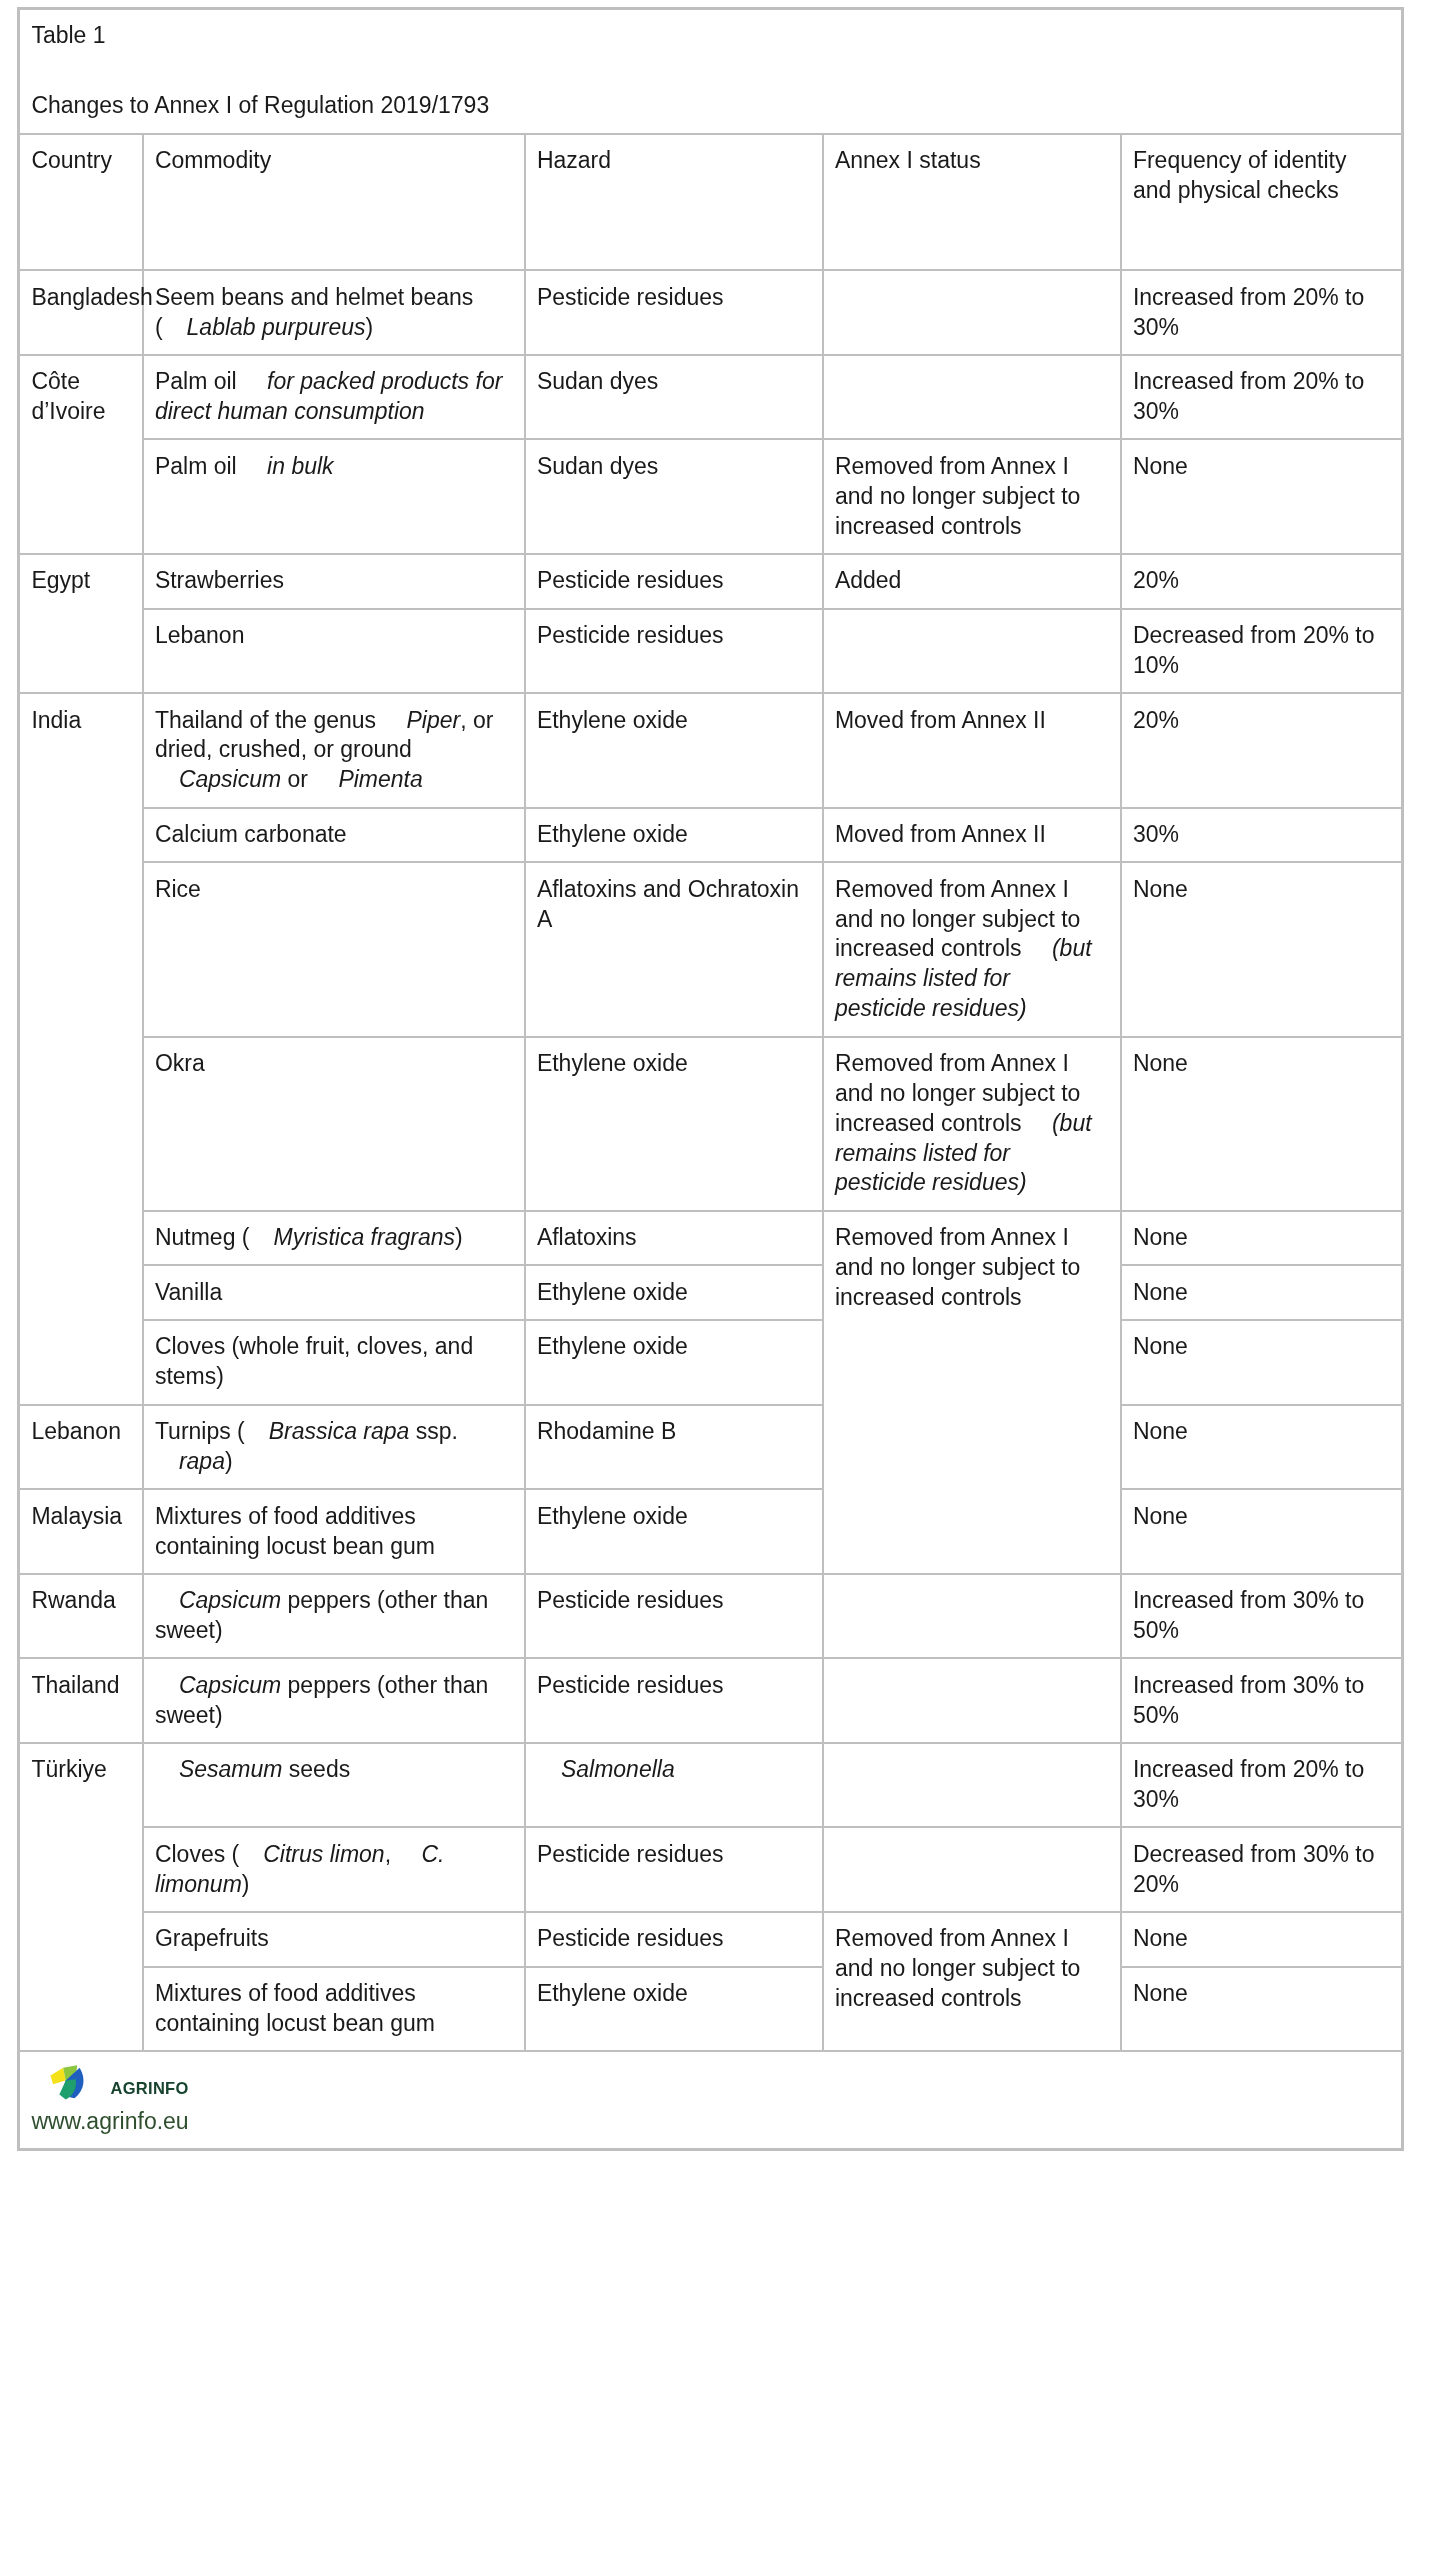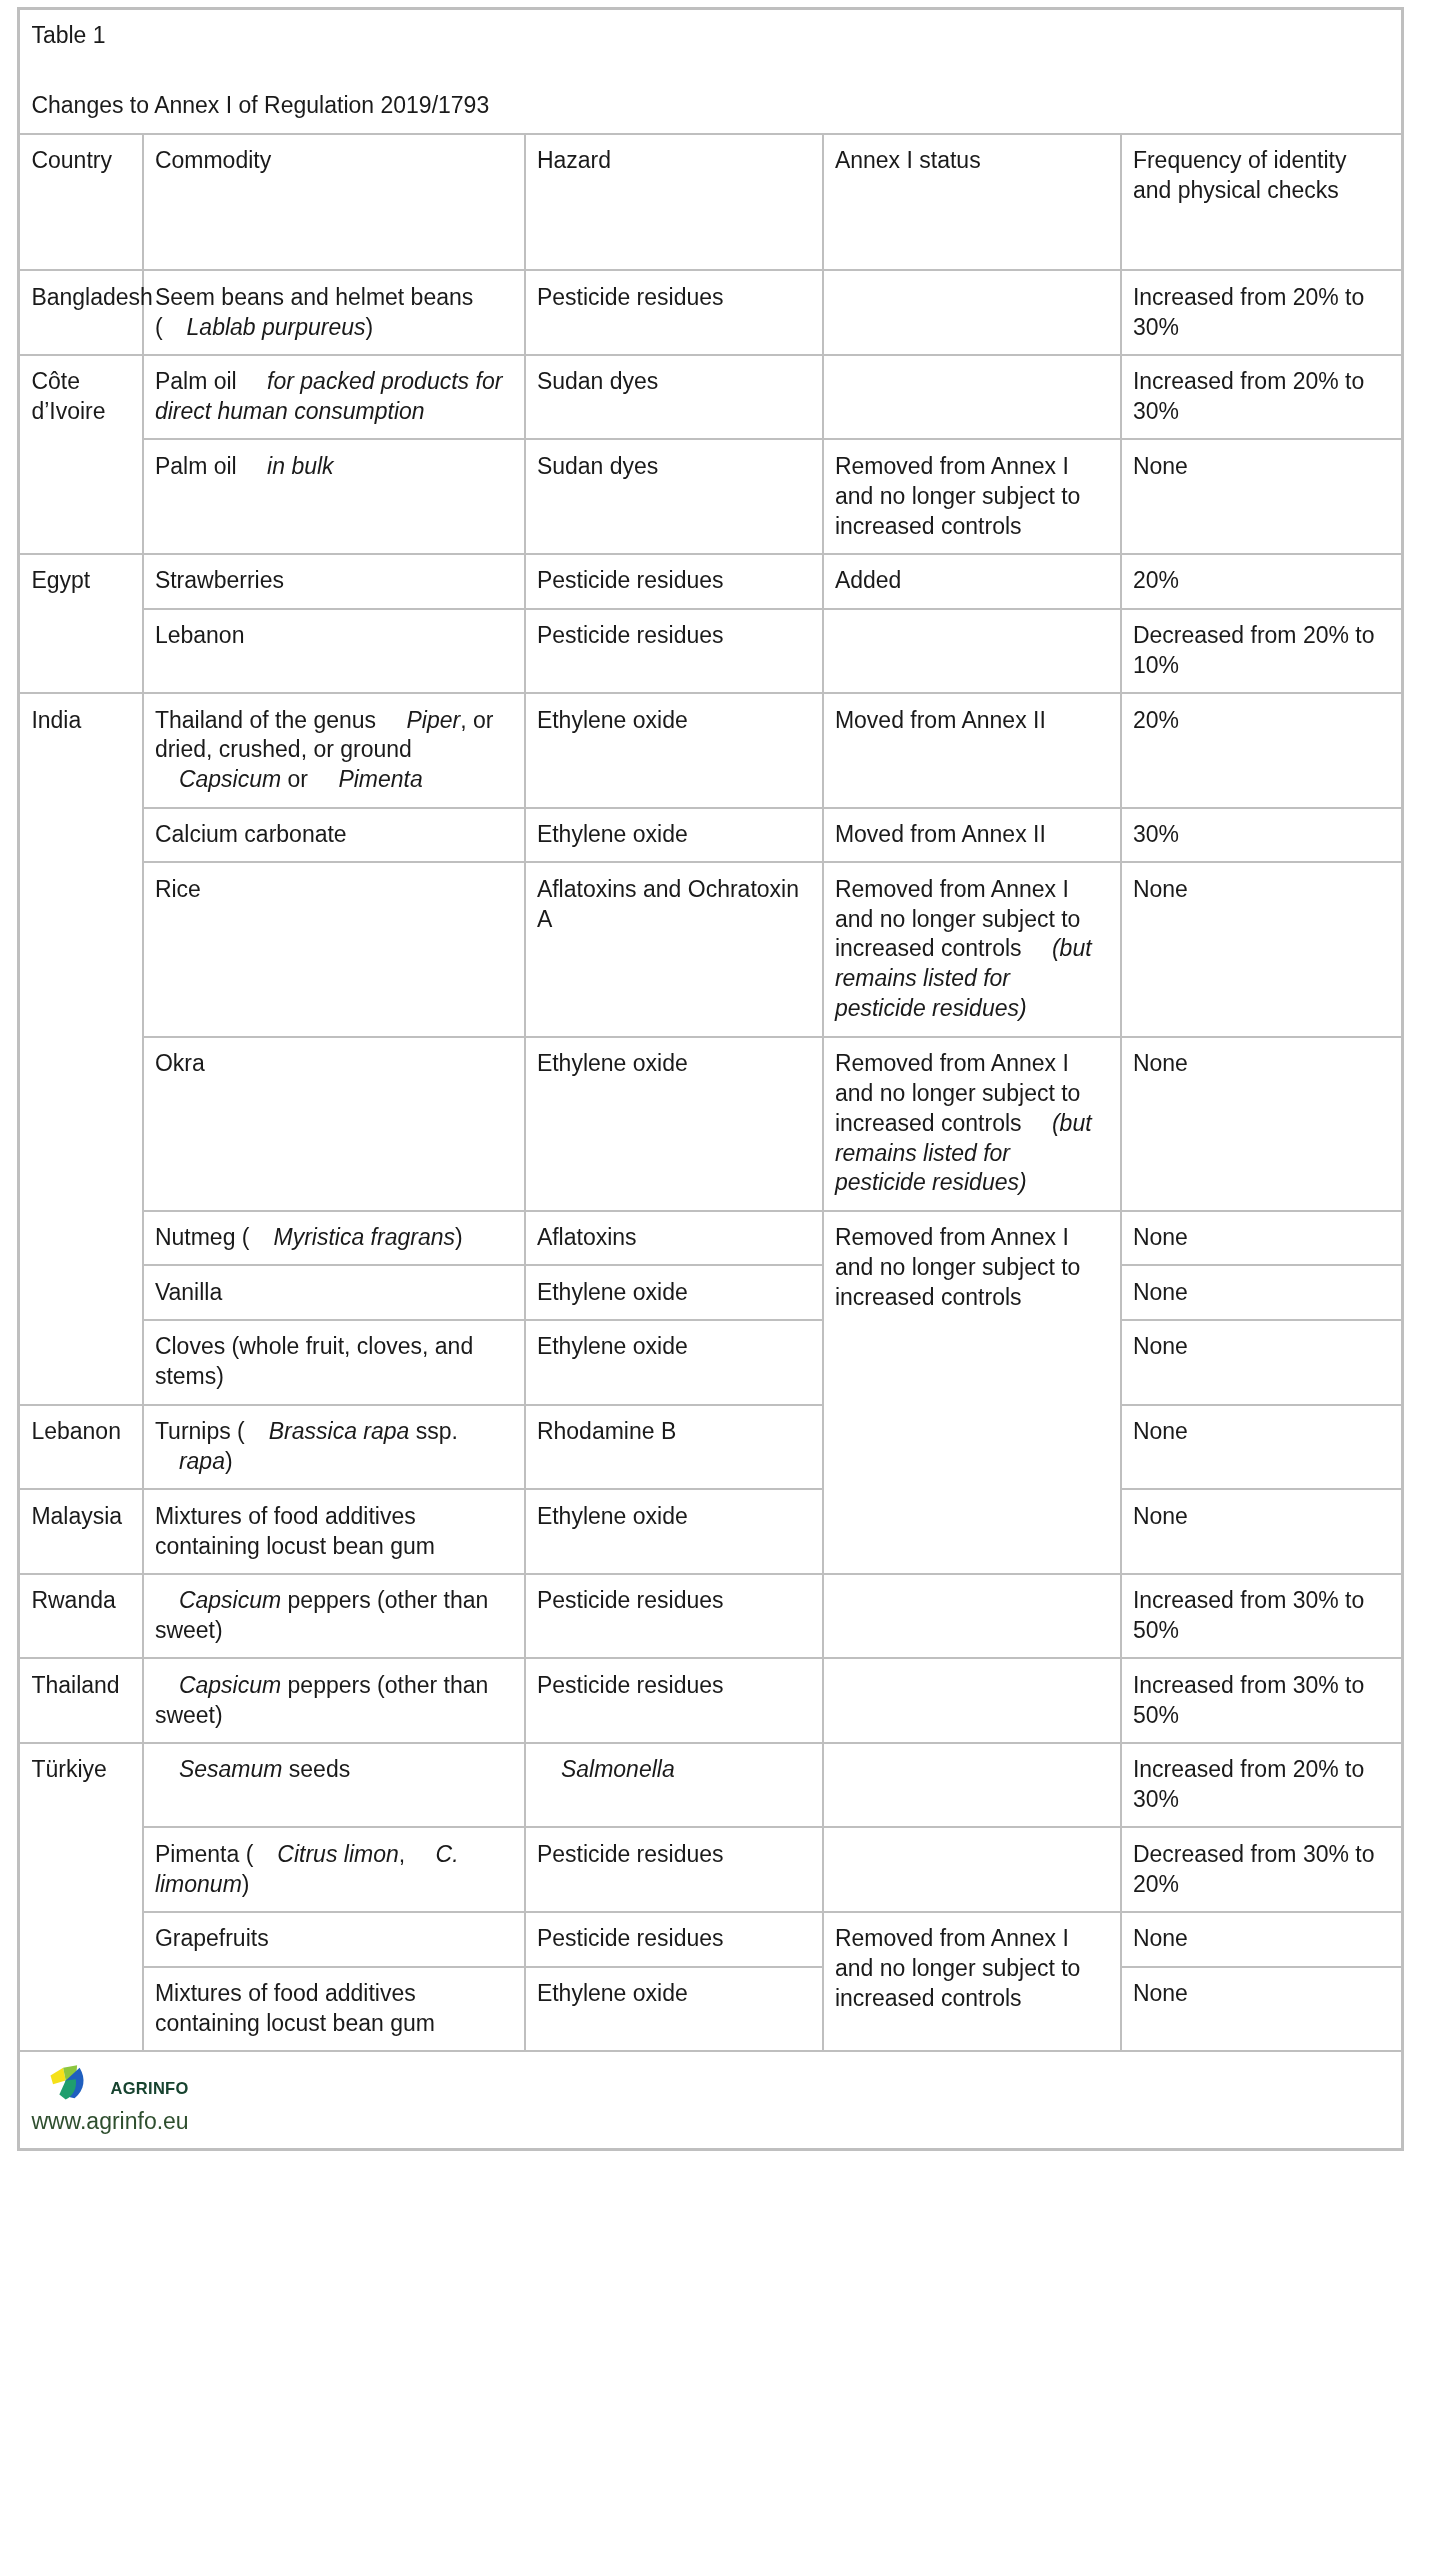--- a/index.html
+++ b/index.html
@@ -258,21 +258,21 @@
 
     <tr>
       <td rowspan="4">Türkiye</td>
       <td><i>Sesamum</i><span> seeds</span></td>
       <td><i>Salmonella</i></td>
       <td></td>
       <td>Increased from 20% to 30%</td>
     </tr>
 
     <tr>
-      <td><span>Pimenta (</span><i>Citrus limon</i><span>, </span><i>C. limonum</i><span>)</span></td>
+      <td><span>Cloves (</span><i>Citrus limon</i><span>, </span><i>C. limonum</i><span>)</span></td>
       <td>Pesticide residues</td>
       <td></td>
       <td>Decreased from 30% to 20%</td>
     </tr>
 
     <tr>
       <td>Grapefruits</td>
       <td>Pesticide residues</td>
       <td rowspan="2" class="mid">Removed from Annex I and no longer subject to increased controls</td>
       <td>None</td>

